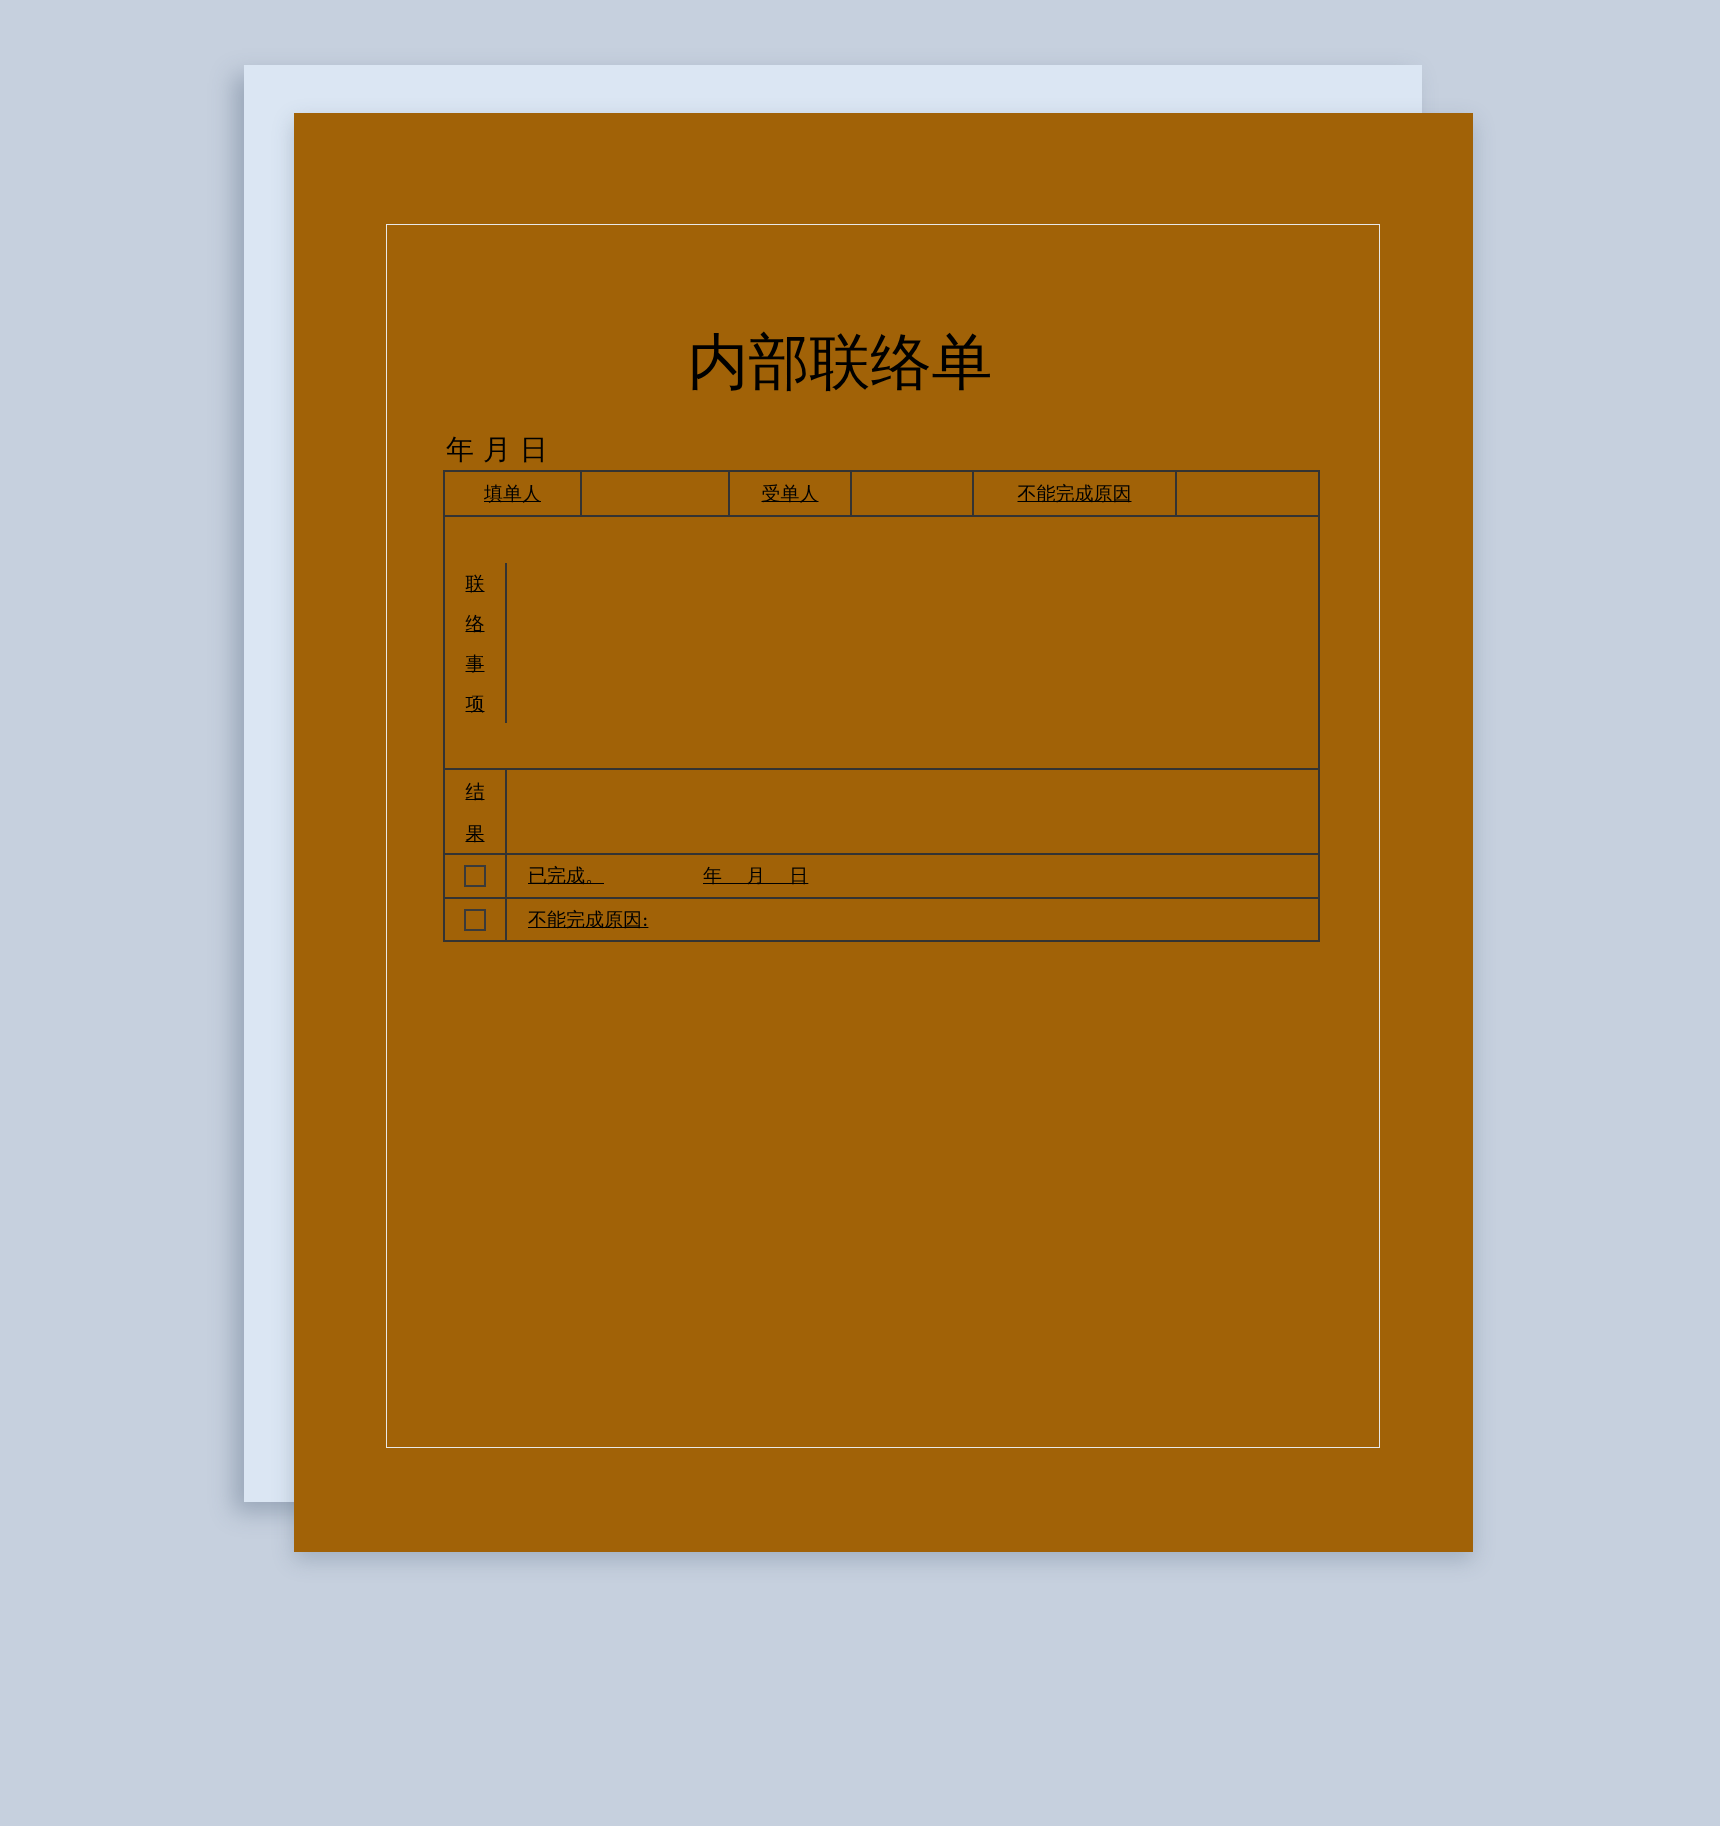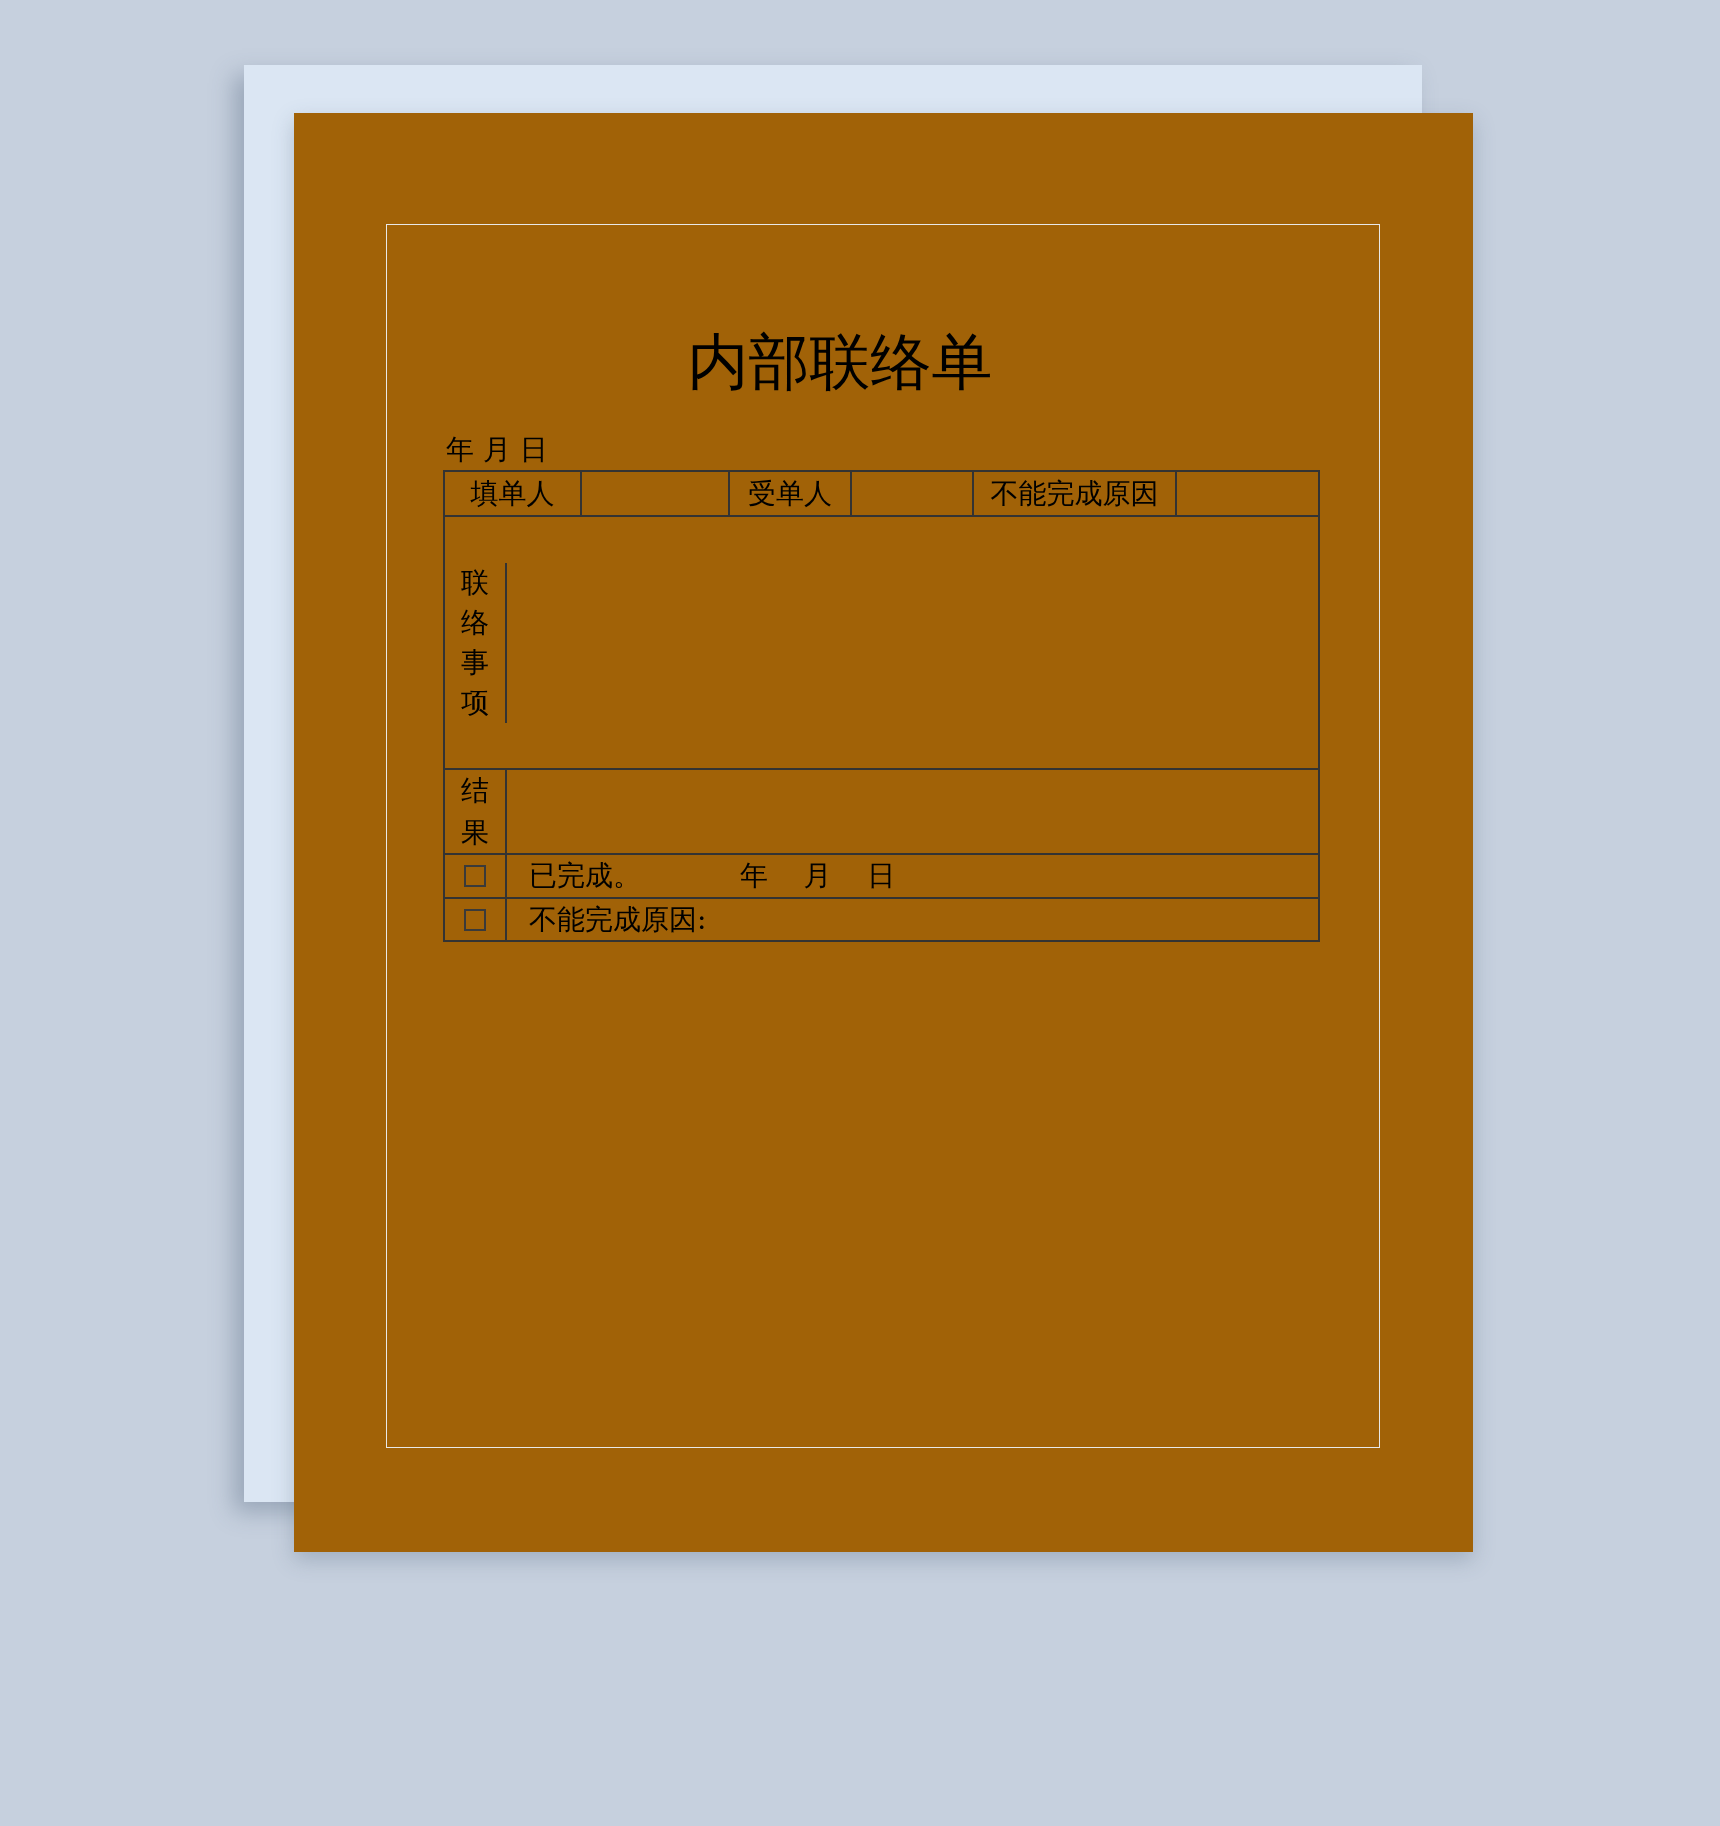--- a/index.html
+++ b/index.html
@@ -40,21 +40,22 @@
     position: absolute; left: 152px; top: 322px;
     font-size: 28px; line-height: 30px;
     white-space: pre;
   }
 
   .form-table {
     position: absolute; left: 149px; top: 357px;
     width: 877px; height: 472px;
     border: 2px solid #333;
     display: flex; flex-direction: column;
-    font-size: 28px;
+    font-size: 19px;
+    text-decoration: underline;
   }
   .trow { display: flex; border-bottom: 2px solid #333; }
   .trow:last-child { border-bottom: none; flex: 1; border-radius: 19px; }
   .row-header { height: 45px; }
   .row-matters { height: 253px; align-items: center; }
   .row-result  { height: 85px; }
   .row-completed { height: 44px; }
 
   .tcell { border-right: 2px solid #333; display: flex; align-items: center; }
   .tcell:last-child { border-right: none; }
@@ -70,21 +71,21 @@
     display: inline-block; width: 30px;
     word-break: break-all; text-align: center;
   }
   .lh-matters { line-height: 40px; }
   .lh-result  { line-height: 42px; }
 
   .checkbox {
     display: inline-block; width: 22px; height: 22px;
     border: 2px solid #3a3a3a; background: transparent;
   }
-  .check-text { padding-left: 13px; margin-left: 9px; }
+  .check-text { padding-left: 21px; }
   .completed-date { margin-left: 99px; white-space: pre; }
 </style>
 </head>
 <body>
 
 <div class="stage">
 
   <div class="back-sheet"></div>
 
   <div class="page">

